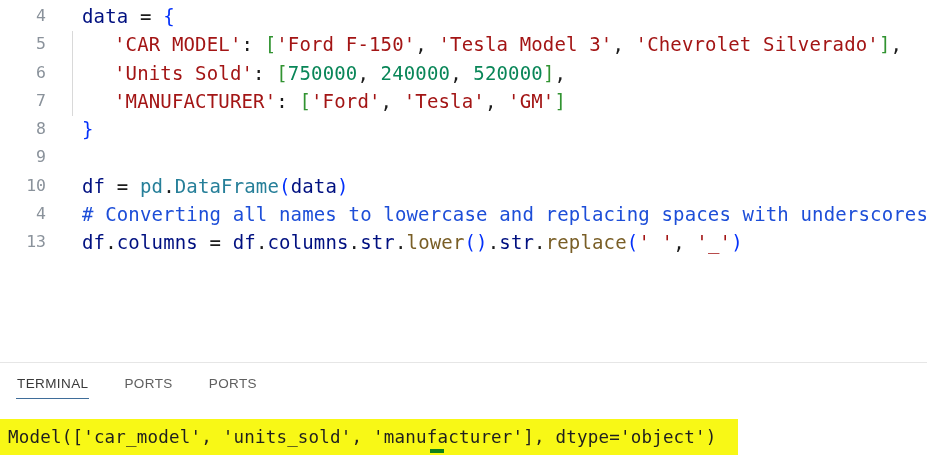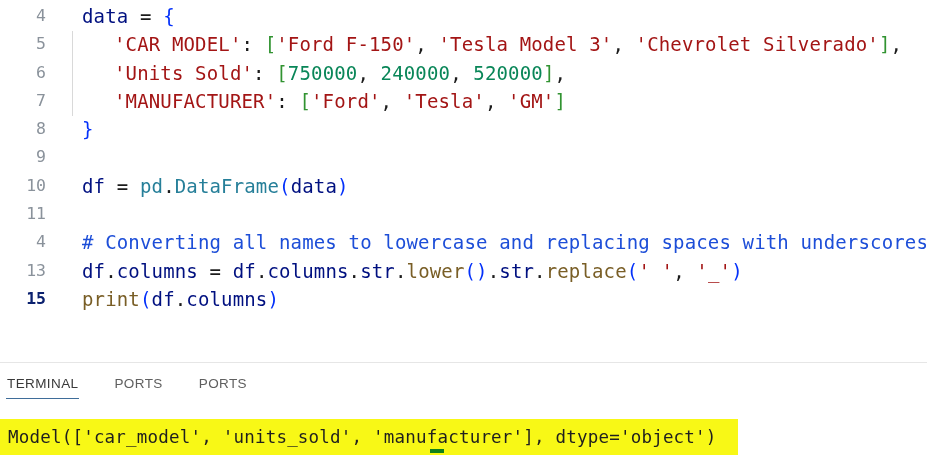--- a/index.html
+++ b/index.html
@@ -26,21 +26,21 @@
   .ind { display:inline-block; width:32px; }
   .indent-guide {
     position:absolute; left:72px; top:31px;
     width:1px; height:85px; background:#d9d9d9;
   }
 
   
   .panel-divider { height:1px; width:927px; background:#e6e6e6; }
   .panel-header {
     height:43px; display:flex; align-items:center;
-    padding-left:6px;
+    padding-left:16px;
     font-family:"Liberation Sans",sans-serif;
   }
   .tab {
     font-size:13.5px; color:#5f5f5f; letter-spacing:0.4px;
     margin-right:34px; padding:5px 1px 7px;
     cursor:pointer;
   }
   .tab.active { color:#3a3a3a; border-bottom:1.6px solid #3f6d99; }
 
   .terminal-area { position:relative; height:49px; width:927px; background:#ffffff; }
@@ -63,24 +63,22 @@
 <div class="editor">
   <div class="indent-guide"></div>
   <div class="lines">
       <div class="line"><div class="ln">4</div><div class="code"><span style="color: rgb(0, 16, 128);">data</span><span style="color: rgb(27, 27, 27);"> = </span><span style="color: rgb(4, 49, 250);">{</span></div></div>
       <div class="line"><div class="ln">5</div><div class="code"><span class="ind"></span><span style="color: rgb(163, 21, 21);">'CAR MODEL'</span><span style="color: rgb(27, 27, 27);">: </span><span style="color: rgb(49, 147, 49);">[</span><span style="color: rgb(163, 21, 21);">'Ford F-150'</span><span style="color: rgb(27, 27, 27);">, </span><span style="color: rgb(163, 21, 21);">'Tesla Model 3'</span><span style="color: rgb(27, 27, 27);">, </span><span style="color: rgb(163, 21, 21);">'Chevrolet Silverado'</span><span style="color: rgb(49, 147, 49);">]</span><span style="color: rgb(27, 27, 27);">,</span></div></div>
       <div class="line"><div class="ln">6</div><div class="code"><span class="ind"></span><span style="color: rgb(163, 21, 21);">'Units Sold'</span><span style="color: rgb(27, 27, 27);">: </span><span style="color: rgb(49, 147, 49);">[</span><span style="color: rgb(9, 134, 88);">750000</span><span style="color: rgb(27, 27, 27);">, </span><span style="color: rgb(9, 134, 88);">240000</span><span style="color: rgb(27, 27, 27);">, </span><span style="color: rgb(9, 134, 88);">520000</span><span style="color: rgb(49, 147, 49);">]</span><span style="color: rgb(27, 27, 27);">,</span></div></div>
       <div class="line"><div class="ln">7</div><div class="code"><span class="ind"></span><span style="color: rgb(163, 21, 21);">'MANUFACTURER'</span><span style="color: rgb(27, 27, 27);">: </span><span style="color: rgb(49, 147, 49);">[</span><span style="color: rgb(163, 21, 21);">'Ford'</span><span style="color: rgb(27, 27, 27);">, </span><span style="color: rgb(163, 21, 21);">'Tesla'</span><span style="color: rgb(27, 27, 27);">, </span><span style="color: rgb(163, 21, 21);">'GM'</span><span style="color: rgb(49, 147, 49);">]</span></div></div>
       <div class="line"><div class="ln">8</div><div class="code"><span style="color: rgb(4, 49, 250);">}</span></div></div>
       <div class="line"><div class="ln">9</div><div class="code"></div></div>
       <div class="line"><div class="ln">10</div><div class="code"><span style="color: rgb(0, 16, 128);">df</span><span style="color: rgb(27, 27, 27);"> = </span><span style="color: rgb(38, 127, 153);">pd</span><span style="color: rgb(27, 27, 27);">.</span><span style="color: rgb(38, 127, 153);">DataFrame</span><span style="color: rgb(4, 49, 250);">(</span><span style="color: rgb(0, 16, 128);">data</span><span style="color: rgb(4, 49, 250);">)</span></div></div>
-      <div class="line"><div class="ln">11</div><div class="code"></div></div>
       <div class="line"><div class="ln">4</div><div class="code"><span style="color: #1d4ed8;"># Converting all names to lowercase and replacing spaces with underscores</span></div></div>
       <div class="line"><div class="ln">13</div><div class="code"><span style="color: rgb(0, 16, 128);">df</span><span style="color: rgb(27, 27, 27);">.</span><span style="color: rgb(0, 16, 128);">columns</span><span style="color: rgb(27, 27, 27);"> = </span><span style="color: rgb(0, 16, 128);">df</span><span style="color: rgb(27, 27, 27);">.</span><span style="color: rgb(0, 16, 128);">columns</span><span style="color: rgb(27, 27, 27);">.</span><span style="color: rgb(0, 16, 128);">str</span><span style="color: rgb(27, 27, 27);">.</span><span style="color: rgb(121, 94, 38);">lower</span><span style="color: rgb(4, 49, 250);">()</span><span style="color: rgb(27, 27, 27);">.</span><span style="color: rgb(0, 16, 128);">str</span><span style="color: rgb(27, 27, 27);">.</span><span style="color: rgb(121, 94, 38);">replace</span><span style="color: rgb(4, 49, 250);">(</span><span style="color: rgb(163, 21, 21);">' '</span><span style="color: rgb(27, 27, 27);">, </span><span style="color: rgb(163, 21, 21);">'_'</span><span style="color: rgb(4, 49, 250);">)</span></div></div>
-      <div class="line"><div class="ln active">15</div><div class="code"><span style="color: rgb(121, 94, 38);">print</span><span style="color: rgb(4, 49, 250);">(</span><span style="color: rgb(0, 16, 128);">df</span><span style="color: rgb(27, 27, 27);">.</span><span style="color: rgb(0, 16, 128);">columns</span><span style="color: rgb(4, 49, 250);">)</span></div></div>
     </div>
 </div>
 
 <div class="panel-divider"></div>
 
 <div class="panel-header">
     <div class="tab active" style="border-bottom-color: rgb(63, 109, 153);">TERMINAL</div>
     <div class="tab">PORTS</div>
     <div class="tab">PORTS</div>
   </div>

